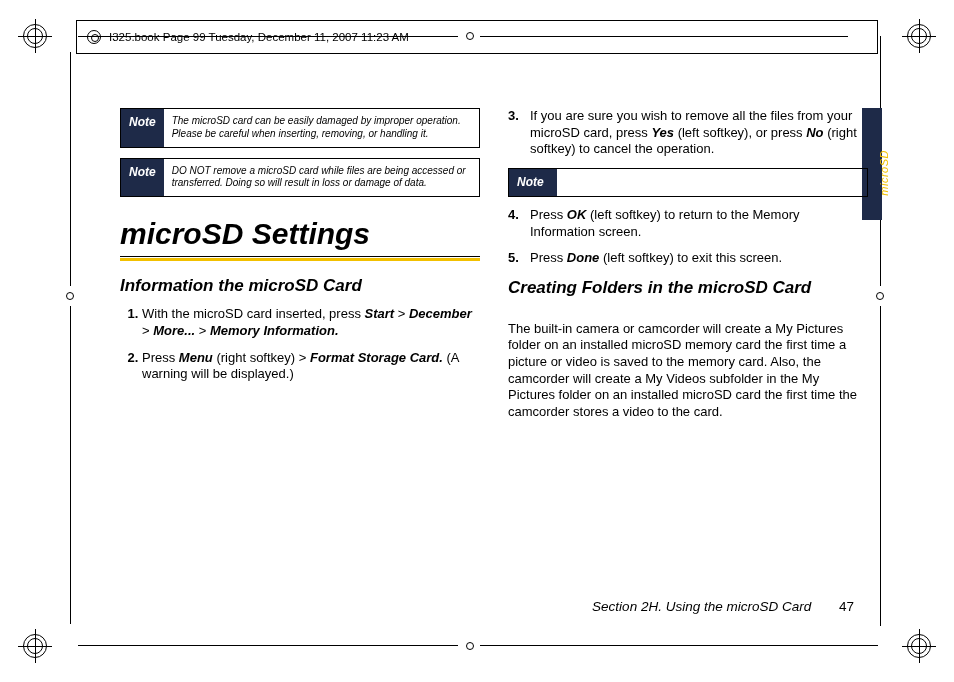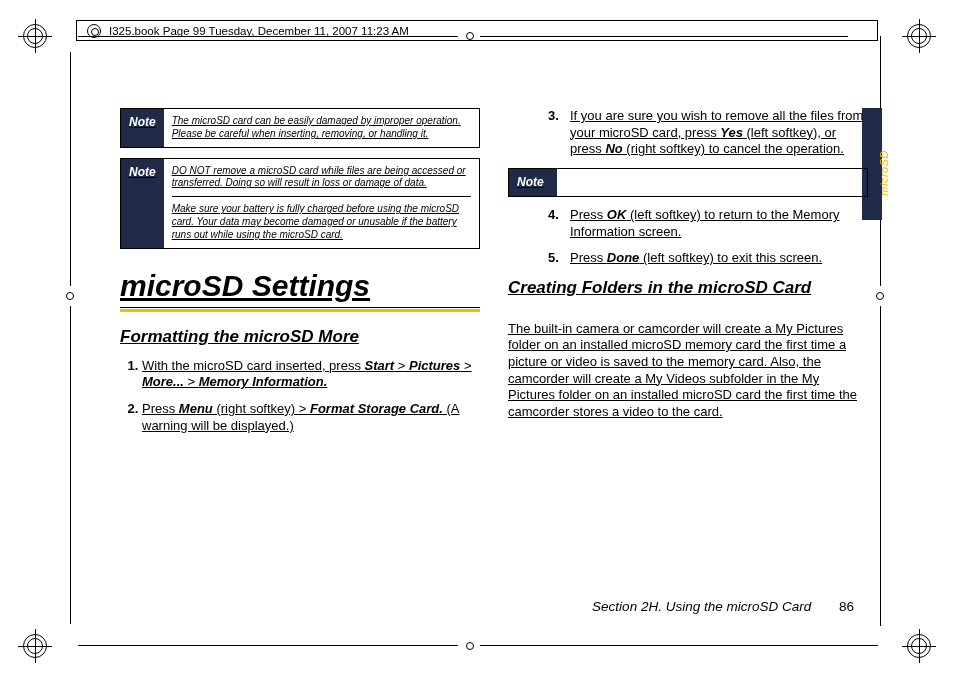--- a/index.html
+++ b/index.html
@@ -17,25 +17,25 @@
   .reg-tr { right:22px; top:23px; }
   .reg-bl { left:22px; bottom:23px; }
   .reg-br { right:22px; bottom:23px; }
 
   .crop-dot { position:absolute; width:8px; height:8px; border:1px solid #000; border-radius:50%; background:#fff; }
   .crop-line { position:absolute; background:#000; }
   .crop-h { height:1px; width:80px; }
   .crop-v { width:1px; height:48px; }
 
   
-  .frame { position:absolute; left:76px; top:20px; right:76px; height:21px; border:1px solid #000; display:flex; align-items:center; padding:0 10px; font-size:11.5px; }
+  .frame { position:absolute; left:76px; top:20px; right:76px; height:34px; border:1px solid #000; display:flex; align-items:center; padding:0 10px; font-size:11.5px; }
   .frame .gear { width:14px; height:14px; border:1px solid #000; border-radius:50%; margin-right:8px; position:relative; }
   .frame .gear::before { content:""; position:absolute; width:6px; height:6px; border:1px solid #000; border-radius:50%; left:3px; top:3px; }
 
-  .columns { position:absolute; left:120px; right:86px; top:108px; bottom:90px; display:flex; gap:28px;text-decoration:underline; }
+  .columns { position:absolute; left:120px; right:86px; top:108px; bottom:90px; display:flex; gap:28px; }
   .col { flex:1; font-size:13px; line-height:1.28; }
 
   .notebox { border:1px solid #000; margin-bottom:10px; display:flex; }
   .note-label { background:#1e2a48; color:#fff; font-weight:bold; font-style:italic; font-size:12px; padding:6px 8px; width:48px; display:flex; align-items:flex-start; }
   .note-body { padding:6px 8px; font-style:italic; font-size:10px; }
   .note-body .cell { border-top:1px solid #000; padding-top:6px; margin-top:6px; }
   .note-body .cell:first-child { border-top:none; padding-top:0; margin-top:0; }
 
   h1.section { font-style:italic; font-weight:bold; font-size:30px; margin-top:18px; margin-bottom:4px; }
   .section-rule { height:3px; background:linear-gradient(#fff, #fff); border-top:1px solid #000; border-bottom:2px solid #f2c000; margin-bottom:14px; }
@@ -43,21 +43,21 @@
   .section-rule::before { content:""; position:absolute; left:0; right:0; top:-2px; height:1px; background:#000; }
 
   h2.sub { font-style:italic; font-weight:bold; font-size:17px; margin:10px 0 10px 0; }
 
   ol.steps { padding-left:22px; }
   ol.steps li { margin-bottom:10px; }
   ol.steps li::marker { font-weight:bold; }
   .bi { font-weight:bold; font-style:italic; }
 
   .col2 ol.steps { counter-reset: step 2; list-style:none; padding-left:22px; }
-  .col2 ol.steps li { counter-increment: step; position:relative;margin-left:40px; }
+  .col2 ol.steps li { counter-increment: step; position:relative; }
   .col2 ol.steps li::before { content: counter(step) "."; font-weight:bold; position:absolute; left:-22px; }
   .col2 ol.steps.start4 { counter-reset: step 3; }
 
   .para { margin-top:22px; }
 
   
   .thumb-tab { position:absolute; right:72px; top:108px; width:20px; height:112px; background:#1e2a48; }
   .thumb-label { position:absolute; right:76px; top:150px; color:#f2c000; font-style:italic; font-size:11px; transform:rotate(-90deg); transform-origin:right top; letter-spacing:0.5px; }
 
   
@@ -123,32 +123,31 @@
         <div class="note-label">Note</div>
         <div class="note-body">
             <div class="cell">The microSD card can be easily damaged by improper operation. Please be careful when inserting, removing, or handling it.</div>
           </div>
       </div>
 
       <div class="notebox">
         <div class="note-label">Note</div>
         <div class="note-body">
           <div class="cell">DO NOT remove a microSD card while files are being accessed or transferred. Doing so will result in loss or damage of data.</div>
-          <div class="cell">Make sure your battery is fully charged before using the microSD card. Your data may become damaged or unusable if the battery runs out while using the microSD card.</div>
         </div>
       </div>
 
       <h1 class="section">microSD Settings</h1>
       <div class="section-rule"></div>
 
-      <h2 class="sub">Formatting the microSD More</h2>
+      <h2 class="sub">Information the microSD Card</h2>
 
       <ol class="steps">
         <li>
-          <span>With the microSD card inserted, press </span><span class="bi">Start</span><span> &gt; </span><span class="bi">Pictures</span><span> &gt; </span><span class="bi">More...</span><span> &gt; </span><span class="bi">Memory Information.</span>
+          <span>With the microSD card inserted, press </span><span class="bi">Start</span><span> &gt; </span><span class="bi">December</span><span> &gt; </span><span class="bi">More...</span><span> &gt; </span><span class="bi">Memory Information.</span>
         </li>
         <li>
           <span>Press </span><span class="bi">Menu</span><span> (right softkey) </span><span>&gt; </span><span class="bi">Format Storage Card.</span><span> (A warning will be displayed.)</span>
         </li>
       </ol>
     </div>
 
     <div class="col col2">
       <ol class="steps">
         <li>
@@ -169,16 +168,16 @@
         </li>
       </ol>
 
       <h2 class="sub">Creating Folders in the microSD Card</h2>
       <p class="para">The built-in camera or camcorder will create a My Pictures folder on an installed microSD memory card the first time a picture or video is saved to the memory card. Also, the camcorder will create a My Videos subfolder in the My Pictures folder on an installed microSD card the first time the camcorder stores a video to the card.</p>
     </div>
   </div>
 
   <div class="footer">
     <span>Section 2H. Using the microSD Card</span>
-    <span class="pg">86</span>
+    <span class="pg">47</span>
   </div>
 
 </div>
 
 </body></html>

